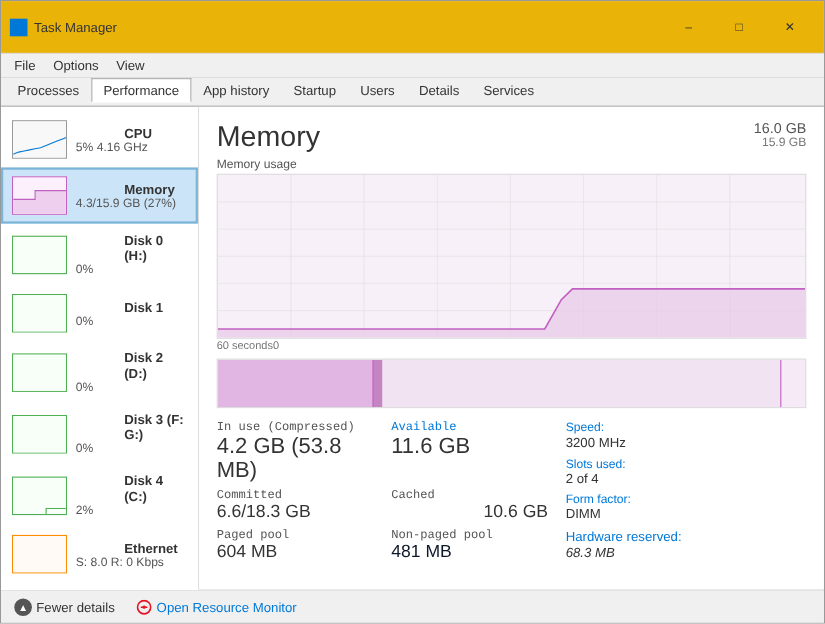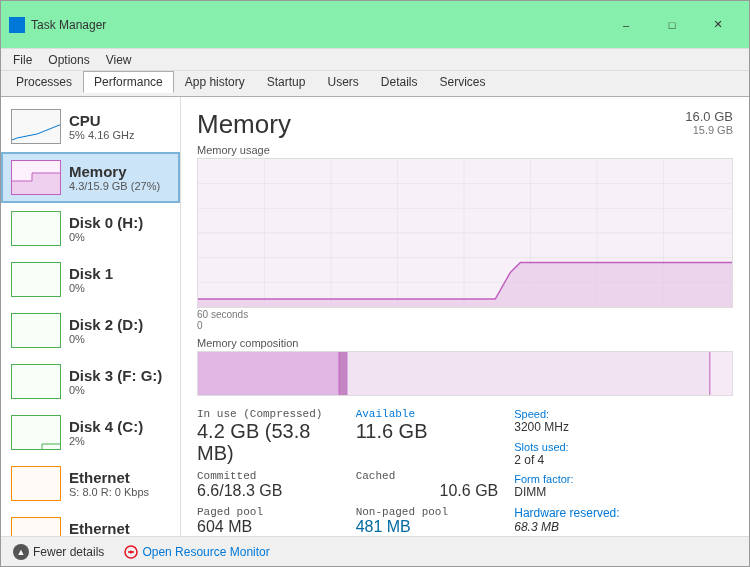--- a/index.html
+++ b/index.html
@@ -13,21 +13,21 @@
     }
     .window {
       width: 750px;
       height: 567px;
       border: 1px solid #999;
       display: flex;
       flex-direction: column;
       background: #f0f0f0;
     }
     .title-bar {
-      background: #86efac;
+      background: #eab308;
       height: 48px;
       display: flex;
       align-items: center;
       border-bottom: 1px solid #ddd;
       padding: 16px 8px;
     }
     .title-bar-icon {
       width: 16px;
       height: 16px;
       margin-right: 6px;
@@ -119,21 +119,21 @@
       width: 50px;
       height: 35px;
       border: 1px solid #999;
       margin-right: 8px;
       flex-shrink: 0;
       position: relative;
       overflow: hidden;
       background: #fff;
     }
     .sidebar-info { flex: 1; }
-    .sidebar-label { font-size: 15px; font-weight: 600; color: #333; }
+    .sidebar-label { font-size: 12px; font-weight: 600; color: #333; margin-left: 44px; }
     .sidebar-sublabel { font-size: 11px; color: #555; }
     .main-panel {
       flex: 1;
       background: #fff;
       padding: 12px 16px;
       overflow: hidden;
       display: flex;
       flex-direction: column;
     }
     .main-header {
@@ -166,21 +166,20 @@
     }
     .composition-chart {
       height: 45px;
     }
     .chart-axis-labels {
       display: flex;
       justify-content: flex-start;
       font-size: 10px;
       color: #777;
       margin-top: 1px;
-      flex-direction: column;
     }
     .stat-label { font-size: 11px; color: #555; font-family: Liberation Mono, monospace; }
     .bottom-bar {
       height: 30px;
       background: #f0f0f0;
       border-top: 1px solid #ddd;
       display: flex;
       align-items: center;
       padding: 0 8px;
       gap: 16px;
@@ -413,21 +412,20 @@
             <polyline points="0,142 60,142 100,142 140,142 180,142 220,142 260,142 295,142 310,115 320,105 330,105 530,105" fill="none" stroke="#c060c0" stroke-width="1.5"></polyline>
           </svg>
         </div>
         <div class="chart-axis-labels">
           <span>60 seconds</span>
           <span>0</span>
         </div>
       </div>
 
       <div class="chart-section">
-        <div class="chart-label">Memory composition</div>
         <div class="chart-container composition-chart">
           <svg class="chart-svg" viewBox="0 0 530 45" preserveAspectRatio="none">
             <rect width="530" height="45" fill="#f8f0f8"></rect>
 
             <rect x="0" y="0" width="140" height="45" fill="#c060c0" opacity="0.4"></rect>
 
             <rect x="140" y="0" width="8" height="45" fill="#a040a0" opacity="0.6"></rect>
 
             <rect x="148" y="0" width="360" height="45" fill="#e0c8e0" opacity="0.3"></rect>
 
@@ -458,21 +456,21 @@
           <div>
             <div class="stat-label">Cached</div>
             <div style="font-size:16px;font-weight:300;color:#333;text-align:right;">10.6 GB</div>
           </div>
           <div>
             <div class="stat-label">Paged pool</div>
             <div style="font-size:16px;font-weight:300;color:#333;">604 MB</div>
           </div>
           <div>
             <div class="stat-label">Non-paged pool</div>
-            <div style="font-size:16px;font-weight:300;color:#0369a1;">481 MB</div>
+            <div style="font-size:16px;font-weight:300;color:#0f172a;">481 MB</div>
           </div>
         </div>
 
         <div style="display:grid;grid-template-columns:1fr 1fr;gap:4px 8px;min-width:200px;">
           <div>
             <div style="font-size:11px;color:#0078d7;">Speed:</div>
             <div style="font-size:12px;color:#333;">3200 MHz</div>
           </div>
           <div></div>
           <div>

